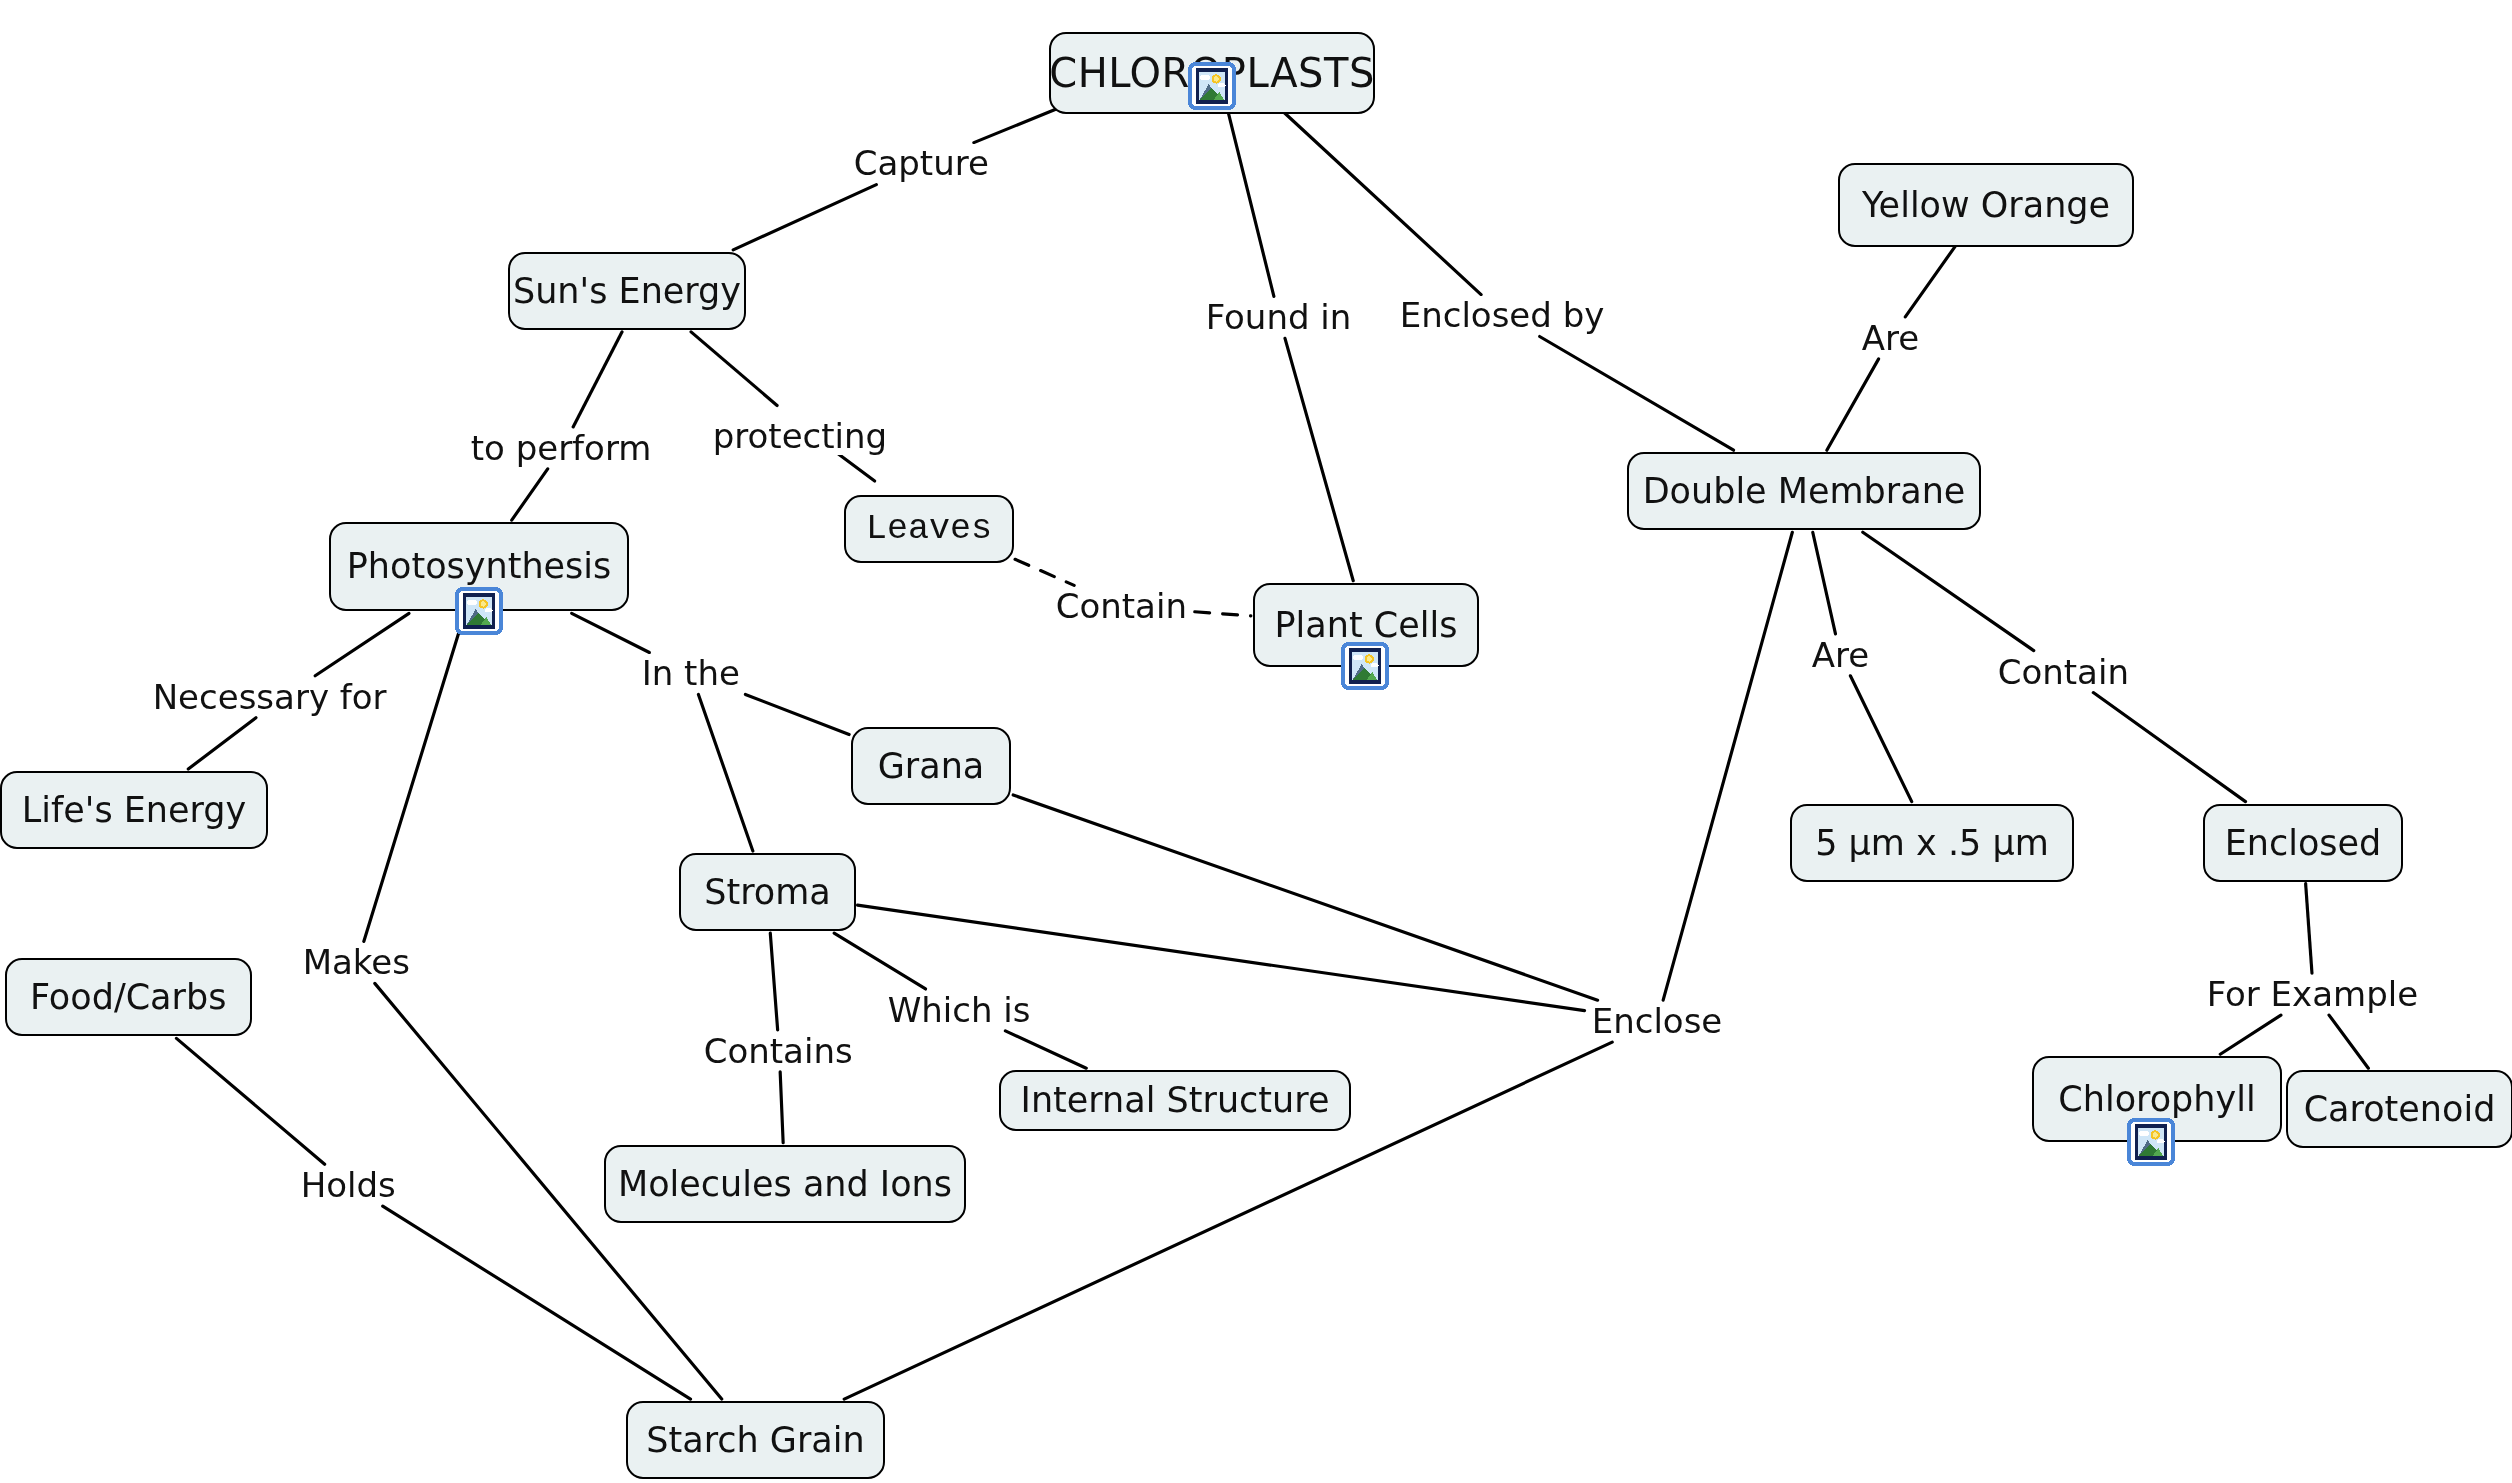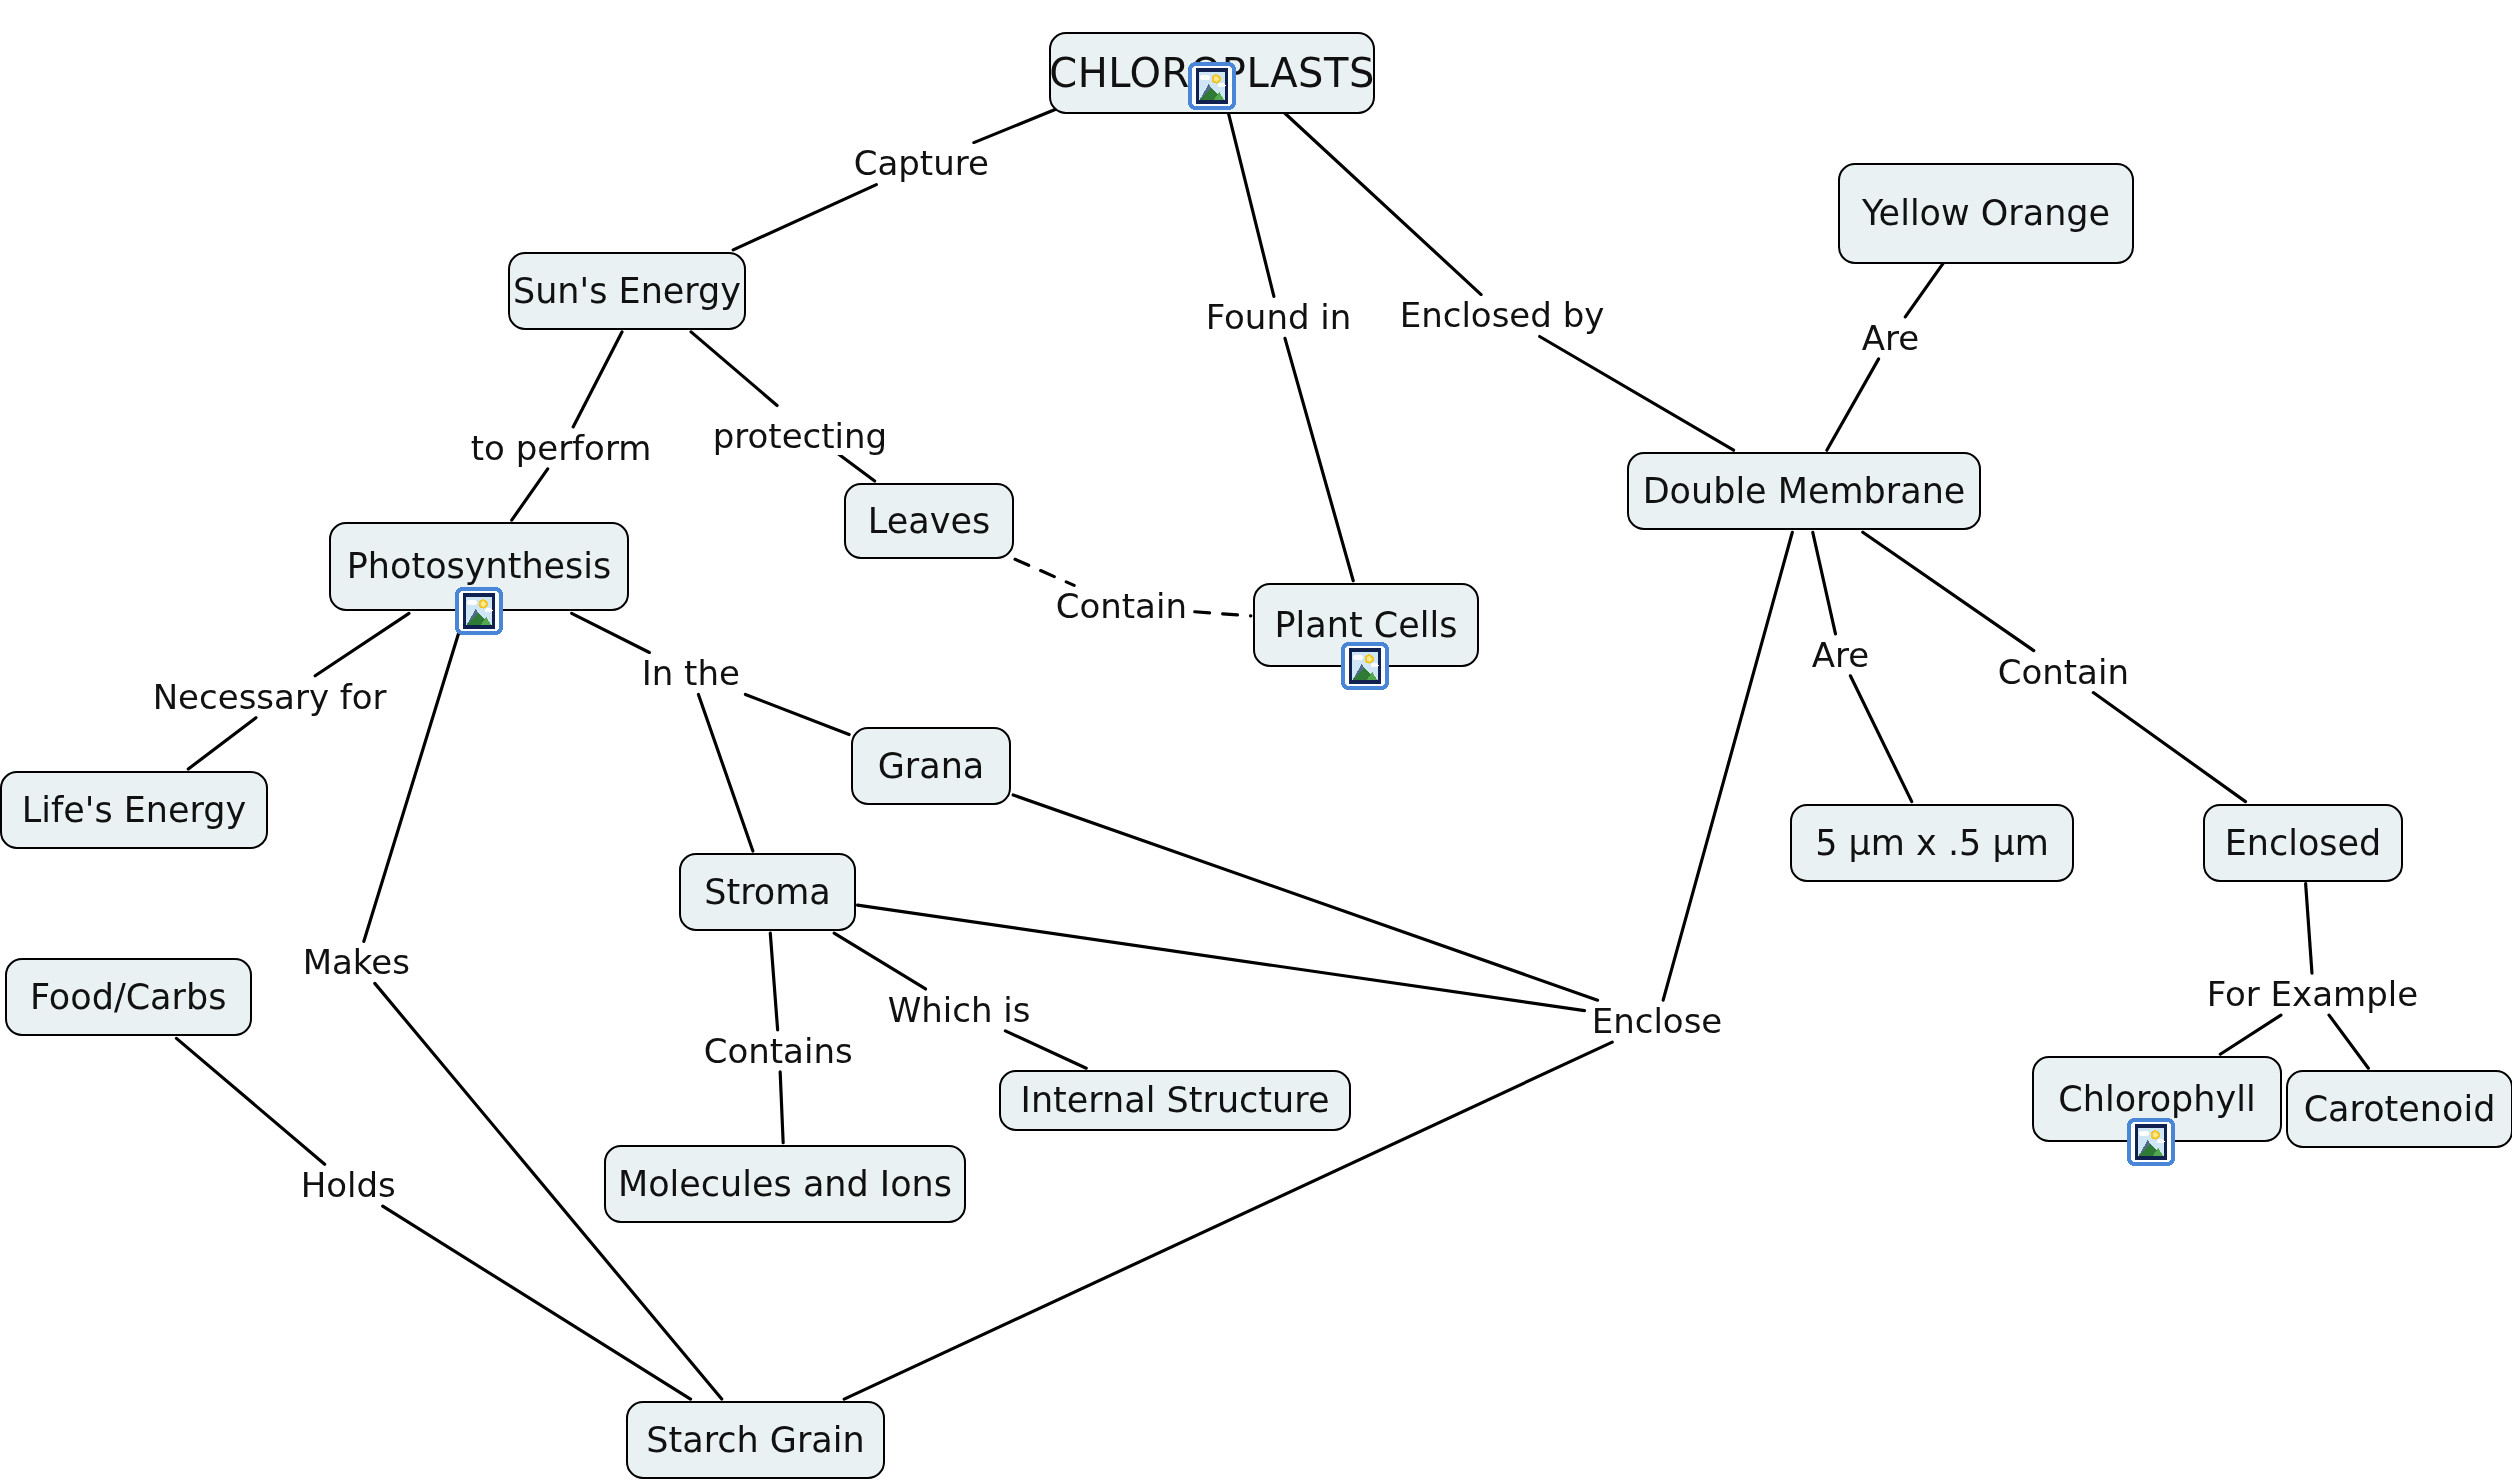--- a/index.html
+++ b/index.html
@@ -105,21 +105,21 @@
   <ellipse cx="9.2" cy="8.4" rx="2.9" ry="1.6" fill="#ffffff"></ellipse>
   <ellipse cx="18.3" cy="12.6" rx="2.1" ry="1.2" fill="#ffffff"></ellipse>
   <path d="M6.2 20.8 L11.4 11.6 L15.0 20.8 Z" fill="#4f6b86"></path>
   <path d="M6.2 20.8 L12.6 14.0 L19.8 20.8 Z" fill="#2f7a34"></path>
   <path d="M13.6 20.8 L17.0 16.4 L19.8 20.8 Z" fill="#53a84f"></path>
 </svg>
       </div>
       <div class="node" style="left: 508px; top: 252px; width: 238px; height: 78px;">
         <span>Sun's Energy</span>
       </div>
-      <div class="node" style="left: 844px; top: 483px; width: 170px; height: 76px;">
+      <div class="node" style="left: 844px; top: 495px; width: 170px; height: 68px; font-family: Liberation Mono, monospace;">
         <span>Leaves</span>
       </div>
       <div class="node" style="left: 329px; top: 522px; width: 300px; height: 89px;">
         <span>Photosynthesis</span>
       </div>
       <div class="pic-icon" style="left: 455px; top: 587px;">
 <svg viewBox="0 0 26 26" xmlns="http://www.w3.org/2000/svg" shape-rendering="crispEdges">
   <rect x="0" y="0" width="26" height="26" rx="4" fill="#ffffff"></rect>
   <rect x="0.8" y="0.8" width="24.4" height="24.4" rx="4" fill="none" stroke="#4a86d8" stroke-width="2.2"></rect>
   <rect x="3.4" y="2.4" width="19.2" height="21.2" fill="#ffffff"></rect>
@@ -146,21 +146,21 @@
   <rect x="6.2" y="5.2" width="13.6" height="15.6" fill="#cfe6f7"></rect>
   <circle cx="15.3" cy="9.2" r="2.5" fill="#f5c425"></circle>
   <circle cx="15.3" cy="9.2" r="1.4" fill="#fbe98a"></circle>
   <ellipse cx="9.2" cy="8.4" rx="2.9" ry="1.6" fill="#ffffff"></ellipse>
   <ellipse cx="18.3" cy="12.6" rx="2.1" ry="1.2" fill="#ffffff"></ellipse>
   <path d="M6.2 20.8 L11.4 11.6 L15.0 20.8 Z" fill="#4f6b86"></path>
   <path d="M6.2 20.8 L12.6 14.0 L19.8 20.8 Z" fill="#2f7a34"></path>
   <path d="M13.6 20.8 L17.0 16.4 L19.8 20.8 Z" fill="#53a84f"></path>
 </svg>
       </div>
-      <div class="node" style="left: 1838px; top: 163px; width: 296px; height: 101px;">
+      <div class="node" style="left: 1838px; top: 163px; width: 296px; height: 84px;">
         <span>Yellow Orange</span>
       </div>
       <div class="node" style="left: 1627px; top: 452px; width: 354px; height: 78px;">
         <span>Double Membrane</span>
       </div>
       <div class="node" style="left: 0px; top: 771px; width: 268px; height: 78px;">
         <span>Life's Energy</span>
       </div>
       <div class="node" style="left: 4.7px; top: 958px; width: 247px; height: 78px;">
         <span>Food/Carbs</span>

